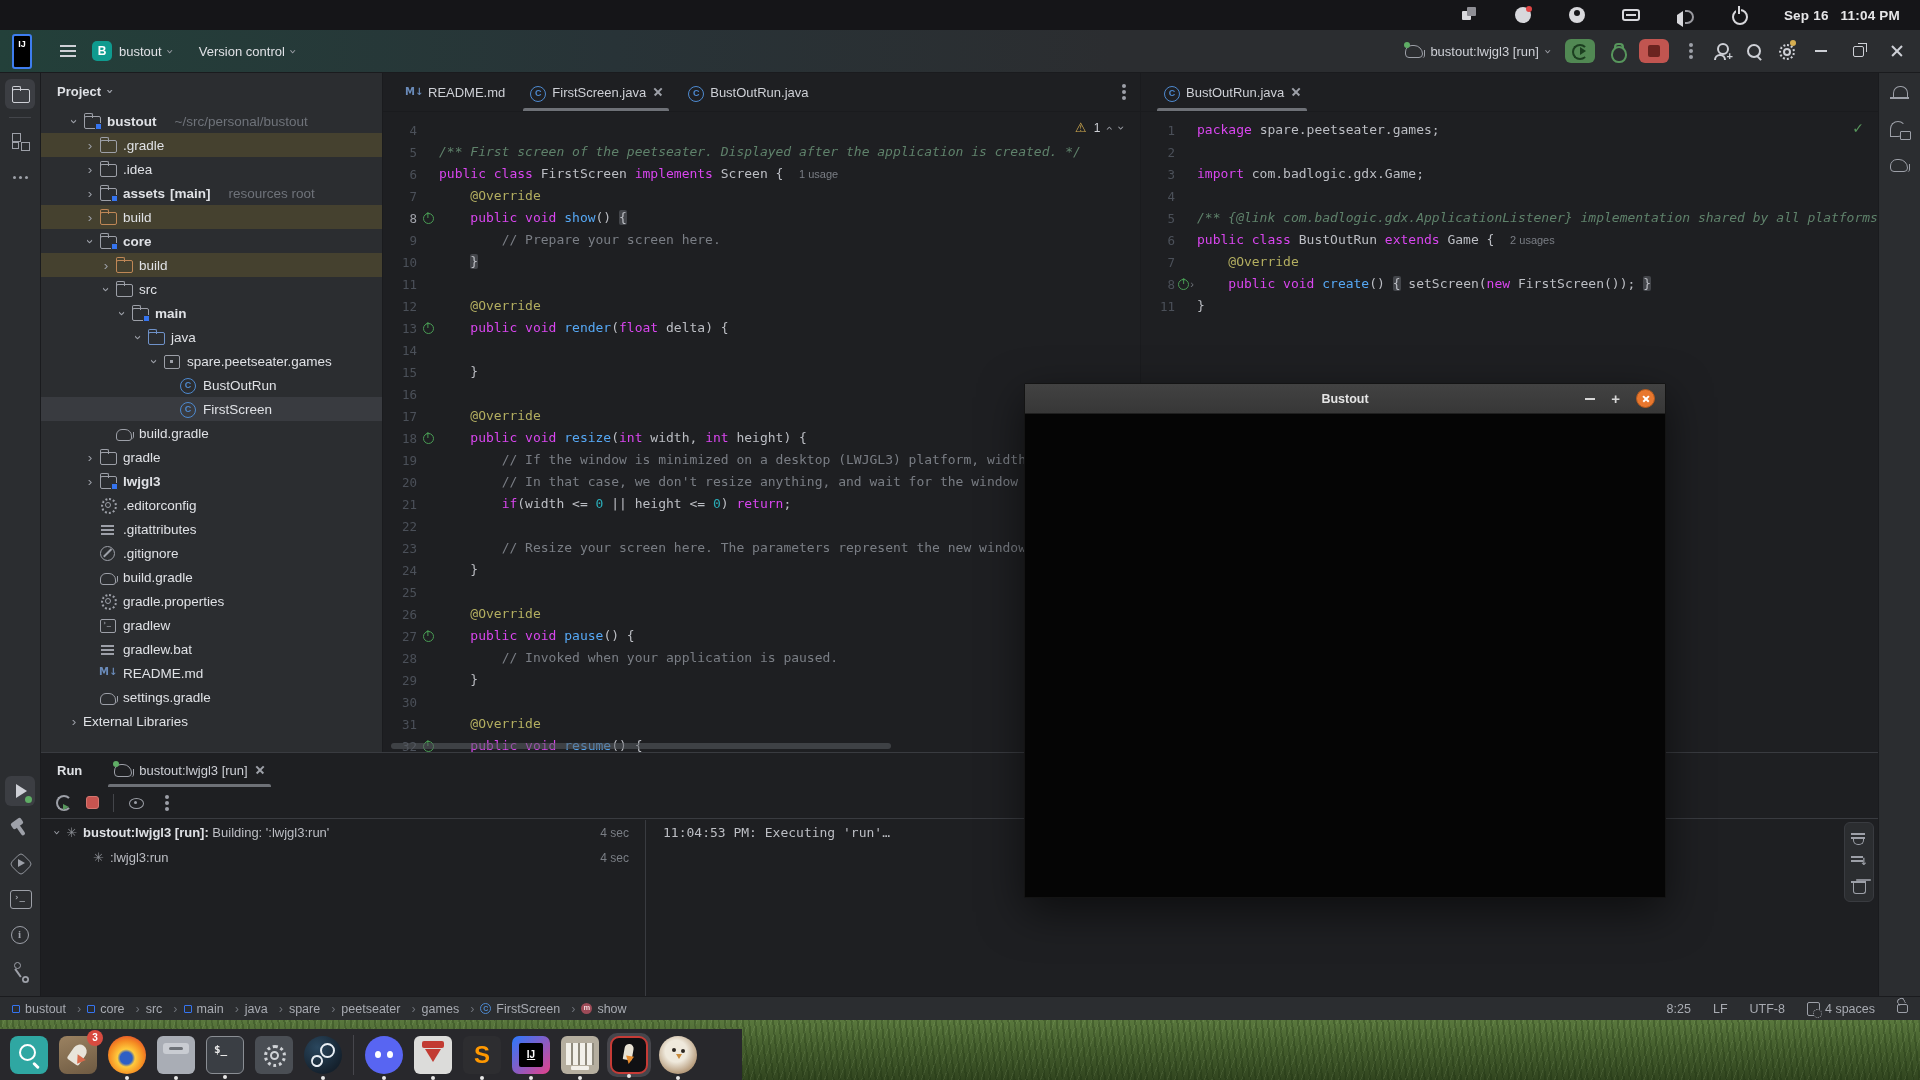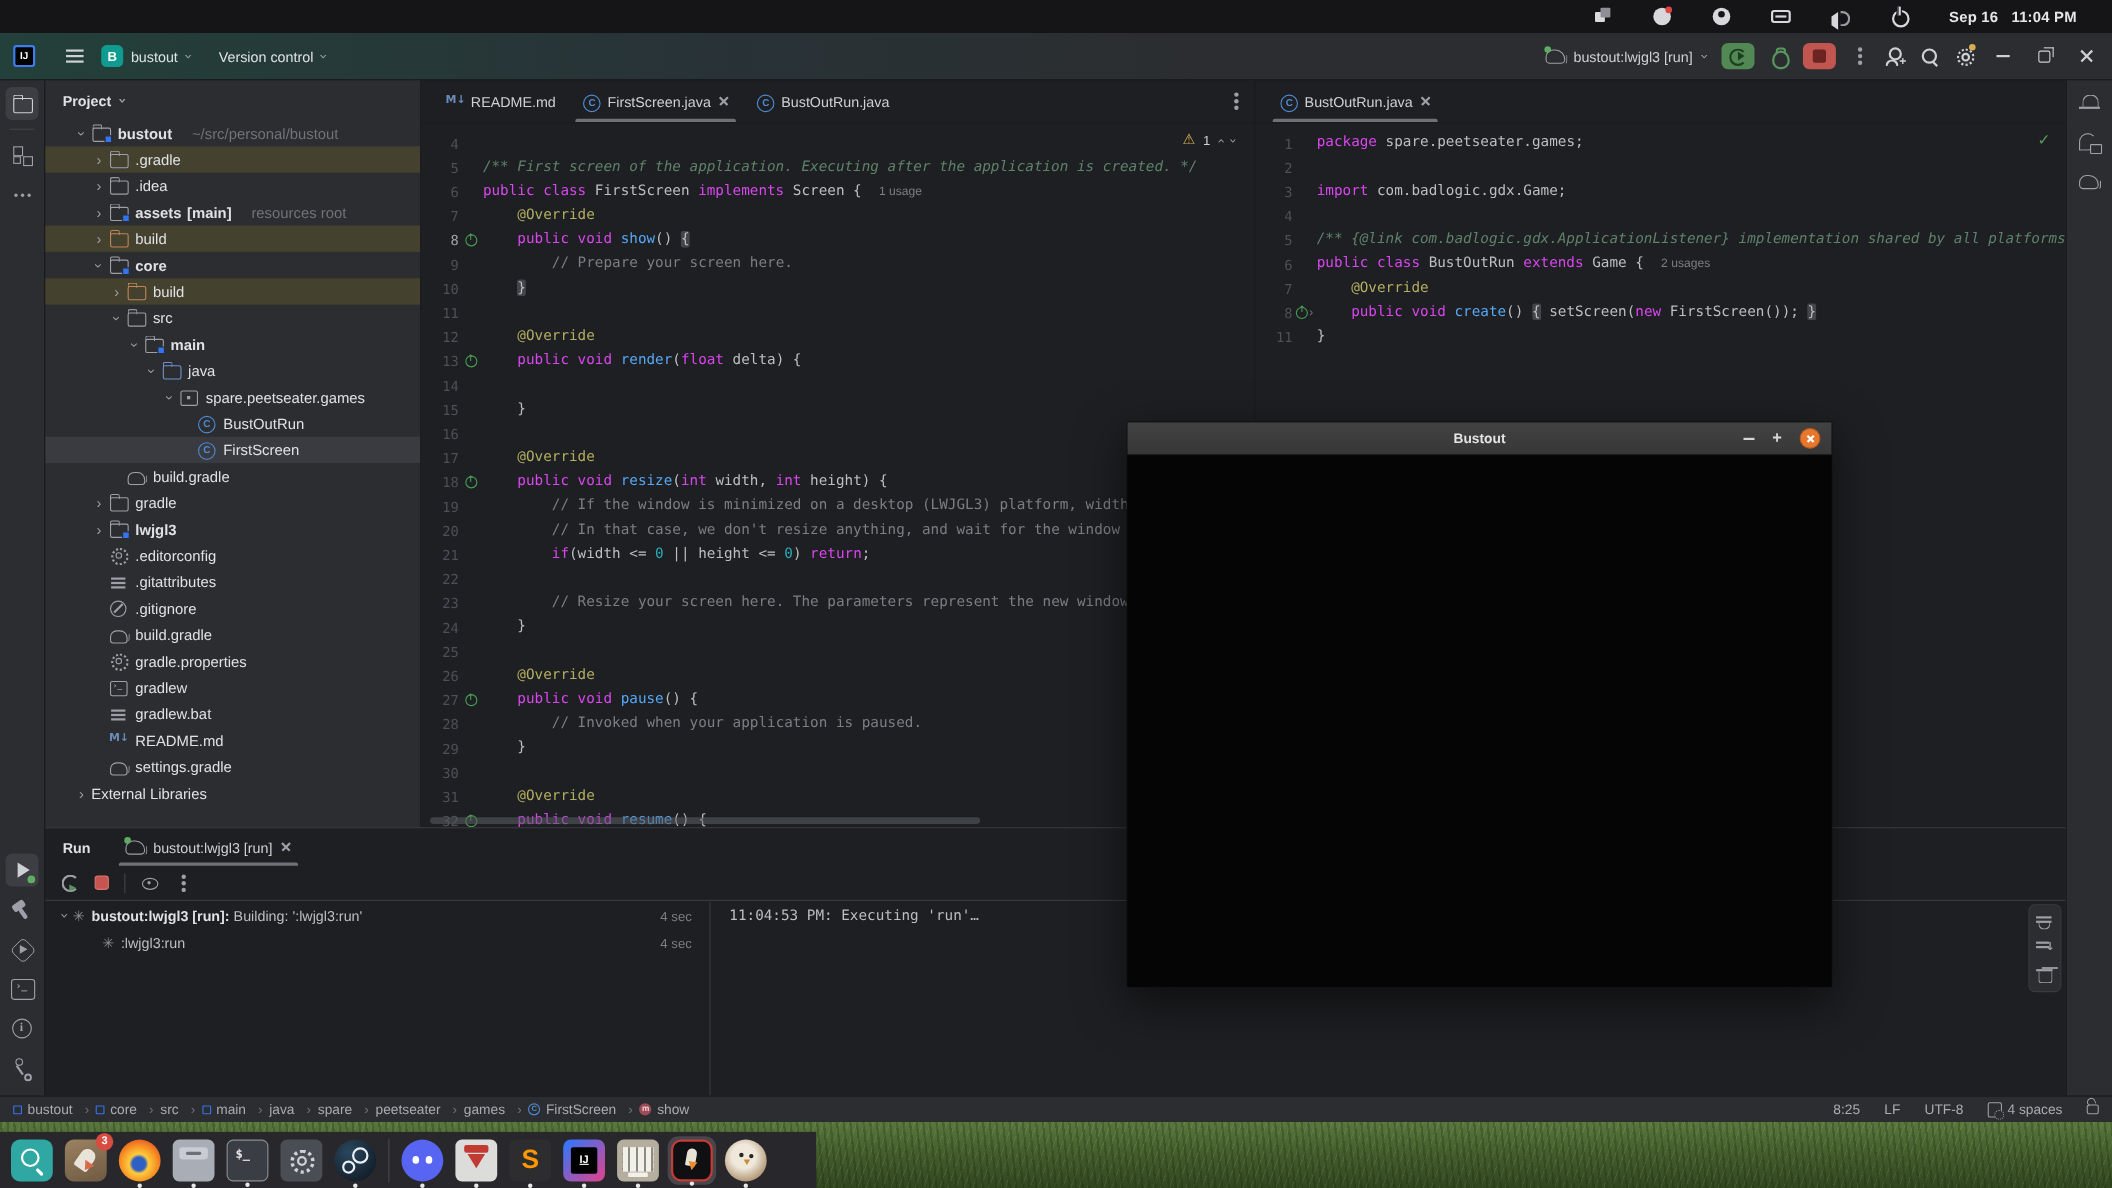--- a/index.html
+++ b/index.html
@@ -7,41 +7,41 @@
   body{width:1920px;height:1080px;position:relative;overflow:hidden;background:#1e1f22;
        font-family:"Liberation Sans",sans-serif;color:#bcbec4;font-size:13px}
   
   #desktop{position:absolute;left:0;right:0;bottom:0;height:64px;
     background:linear-gradient(180deg,#5d7c40 0%,#46602e 45%,#31451f 100%);}
   #desktop::before{content:"";position:absolute;inset:0;
     background:repeating-linear-gradient(84deg,rgba(20,40,10,.25) 0 2px,transparent 2px 6px),
                repeating-linear-gradient(-70deg,rgba(230,255,200,.08) 0 1px,transparent 1px 7px);}
   
   #sysbar{position:absolute;top:0;left:0;right:0;height:30px;background:#151518;z-index:50;
-    display:flex;align-items:center;justify-content:flex-end;gap:36px;padding-right:32px;color:#e6e6e8}
+    display:flex;align-items:center;justify-content:flex-end;gap:36px;padding-right:20px;color:#e6e6e8}
   .clock{font-weight:bold;font-size:13.5px;letter-spacing:.2px;display:flex;gap:12px}
   .tico{width:18px;height:18px;position:relative;display:inline-block}
   .ti-windows::before{content:"";position:absolute;left:2px;top:5px;width:9px;height:9px;background:#dadade;border-radius:1px}
   .ti-windows::after{content:"";position:absolute;left:7px;top:1px;width:9px;height:9px;background:#8e8e94;border-radius:1px}
   .ti-discord::before{content:"";position:absolute;inset:1px;background:#d8d8dc;border-radius:50%}
   .ti-discord::after{content:"";position:absolute;right:0;top:0;width:6px;height:6px;background:#e04545;border-radius:50%}
   .ti-steam::before{content:"";position:absolute;inset:1px;border-radius:50%;background:#d8d8dc}
   .ti-steam::after{content:"";position:absolute;left:6px;top:4px;width:6px;height:6px;border-radius:50%;background:#151518}
   .ti-keyboard::before{content:"";position:absolute;left:0;top:3px;right:0;bottom:3px;border:2px solid #d8d8dc;border-radius:3px}
   .ti-keyboard::after{content:"";position:absolute;left:4px;top:8px;width:10px;height:2px;background:#d8d8dc}
   .ti-volume::before{content:"";position:absolute;left:1px;top:5px;border:4px solid transparent;border-right:6px solid #d8d8dc;border-left:0;height:8px}
   .ti-volume::after{content:"";position:absolute;left:9px;top:4px;width:7px;height:10px;border:2px solid #9a9aa0;border-left:none;border-radius:0 8px 8px 0}
   .ti-power::before{content:"";position:absolute;left:2px;top:3px;width:12px;height:12px;border:2px solid #d8d8dc;border-radius:50%}
   .ti-power::after{content:"";position:absolute;left:7px;top:0;width:2px;height:8px;background:#151518;border-left:1px solid #151518;box-shadow:0 0 0 1px #151518;background:#d8d8dc}
   
   #ide{position:absolute;top:30px;left:0;right:0;bottom:60px;background:#1e1f22}
   #idehead{position:absolute;top:0;left:0;right:0;height:43px;
     background:linear-gradient(90deg,#23403a 0%,#283337 32%,#2b2d30 58%);
     display:flex;align-items:center;border-bottom:1px solid #1a1b1e}
-  .ijlogo{width:20px;height:20px;margin:0 12px 0 12px;background:#000;border:2px solid #3e7df0;border-radius:3px;
+  .ijlogo{width:20px;height:35px;margin:0 12px 0 12px;background:#000;border:2px solid #3e7df0;border-radius:3px;
     color:#fff;font:bold 9px/16px "Liberation Sans",sans-serif;text-align:center}
   .burger{width:16px;height:12px;margin:0 16px;border-top:2px solid #ced0d6;border-bottom:2px solid #ced0d6;position:relative}
   .burger::before{content:"";position:absolute;left:0;right:0;top:3px;height:2px;background:#ced0d6}
   .projbadge{width:20px;height:20px;border-radius:5px;background:#0f9b8f;color:#fff;font-weight:bold;
     text-align:center;line-height:20px;font-size:12px;margin-right:7px}
   .headitem{display:flex;align-items:center;gap:6px;color:#dfe1e5;margin-right:26px;font-size:13px}
   .cv{display:inline-block;color:#9da0a8;font-family:"DejaVu Sans",sans-serif}
   .cv::before{content:"›"}
   .cv-d{transform:rotate(90deg)}.cv-u{transform:rotate(-90deg)}
   #headright{margin-left:auto;display:flex;align-items:center;gap:14px;padding-right:10px}
@@ -524,21 +524,21 @@
     </div>
     <div class="code">
         <div class="cl">
           <span class="ln">4</span>
           <span class="gut"></span>
           <pre class="ct"></pre>
         </div>
         <div class="cl">
           <span class="ln">5</span>
           <span class="gut"></span>
-          <pre class="ct"><span class="t-j">/** First screen of the application. Executing after the application is created. */</span></pre>
+          <pre class="ct"><span class="t-j">/** First screen of the peetseater. Displayed after the application is created. */</span></pre>
         </div>
         <div class="cl">
           <span class="ln">6</span>
           <span class="gut"></span>
           <pre class="ct"><span class="t-k">public class </span><span class="t-d">FirstScreen </span><span class="t-k">implements </span><span class="t-d">Screen {  </span><span class="t-u">1 usage</span></pre>
         </div>
         <div class="cl">
           <span class="ln">7</span>
           <span class="gut"></span>
           <pre class="ct"><span class="t-d">    </span><span class="t-a">@Override</span></pre>

